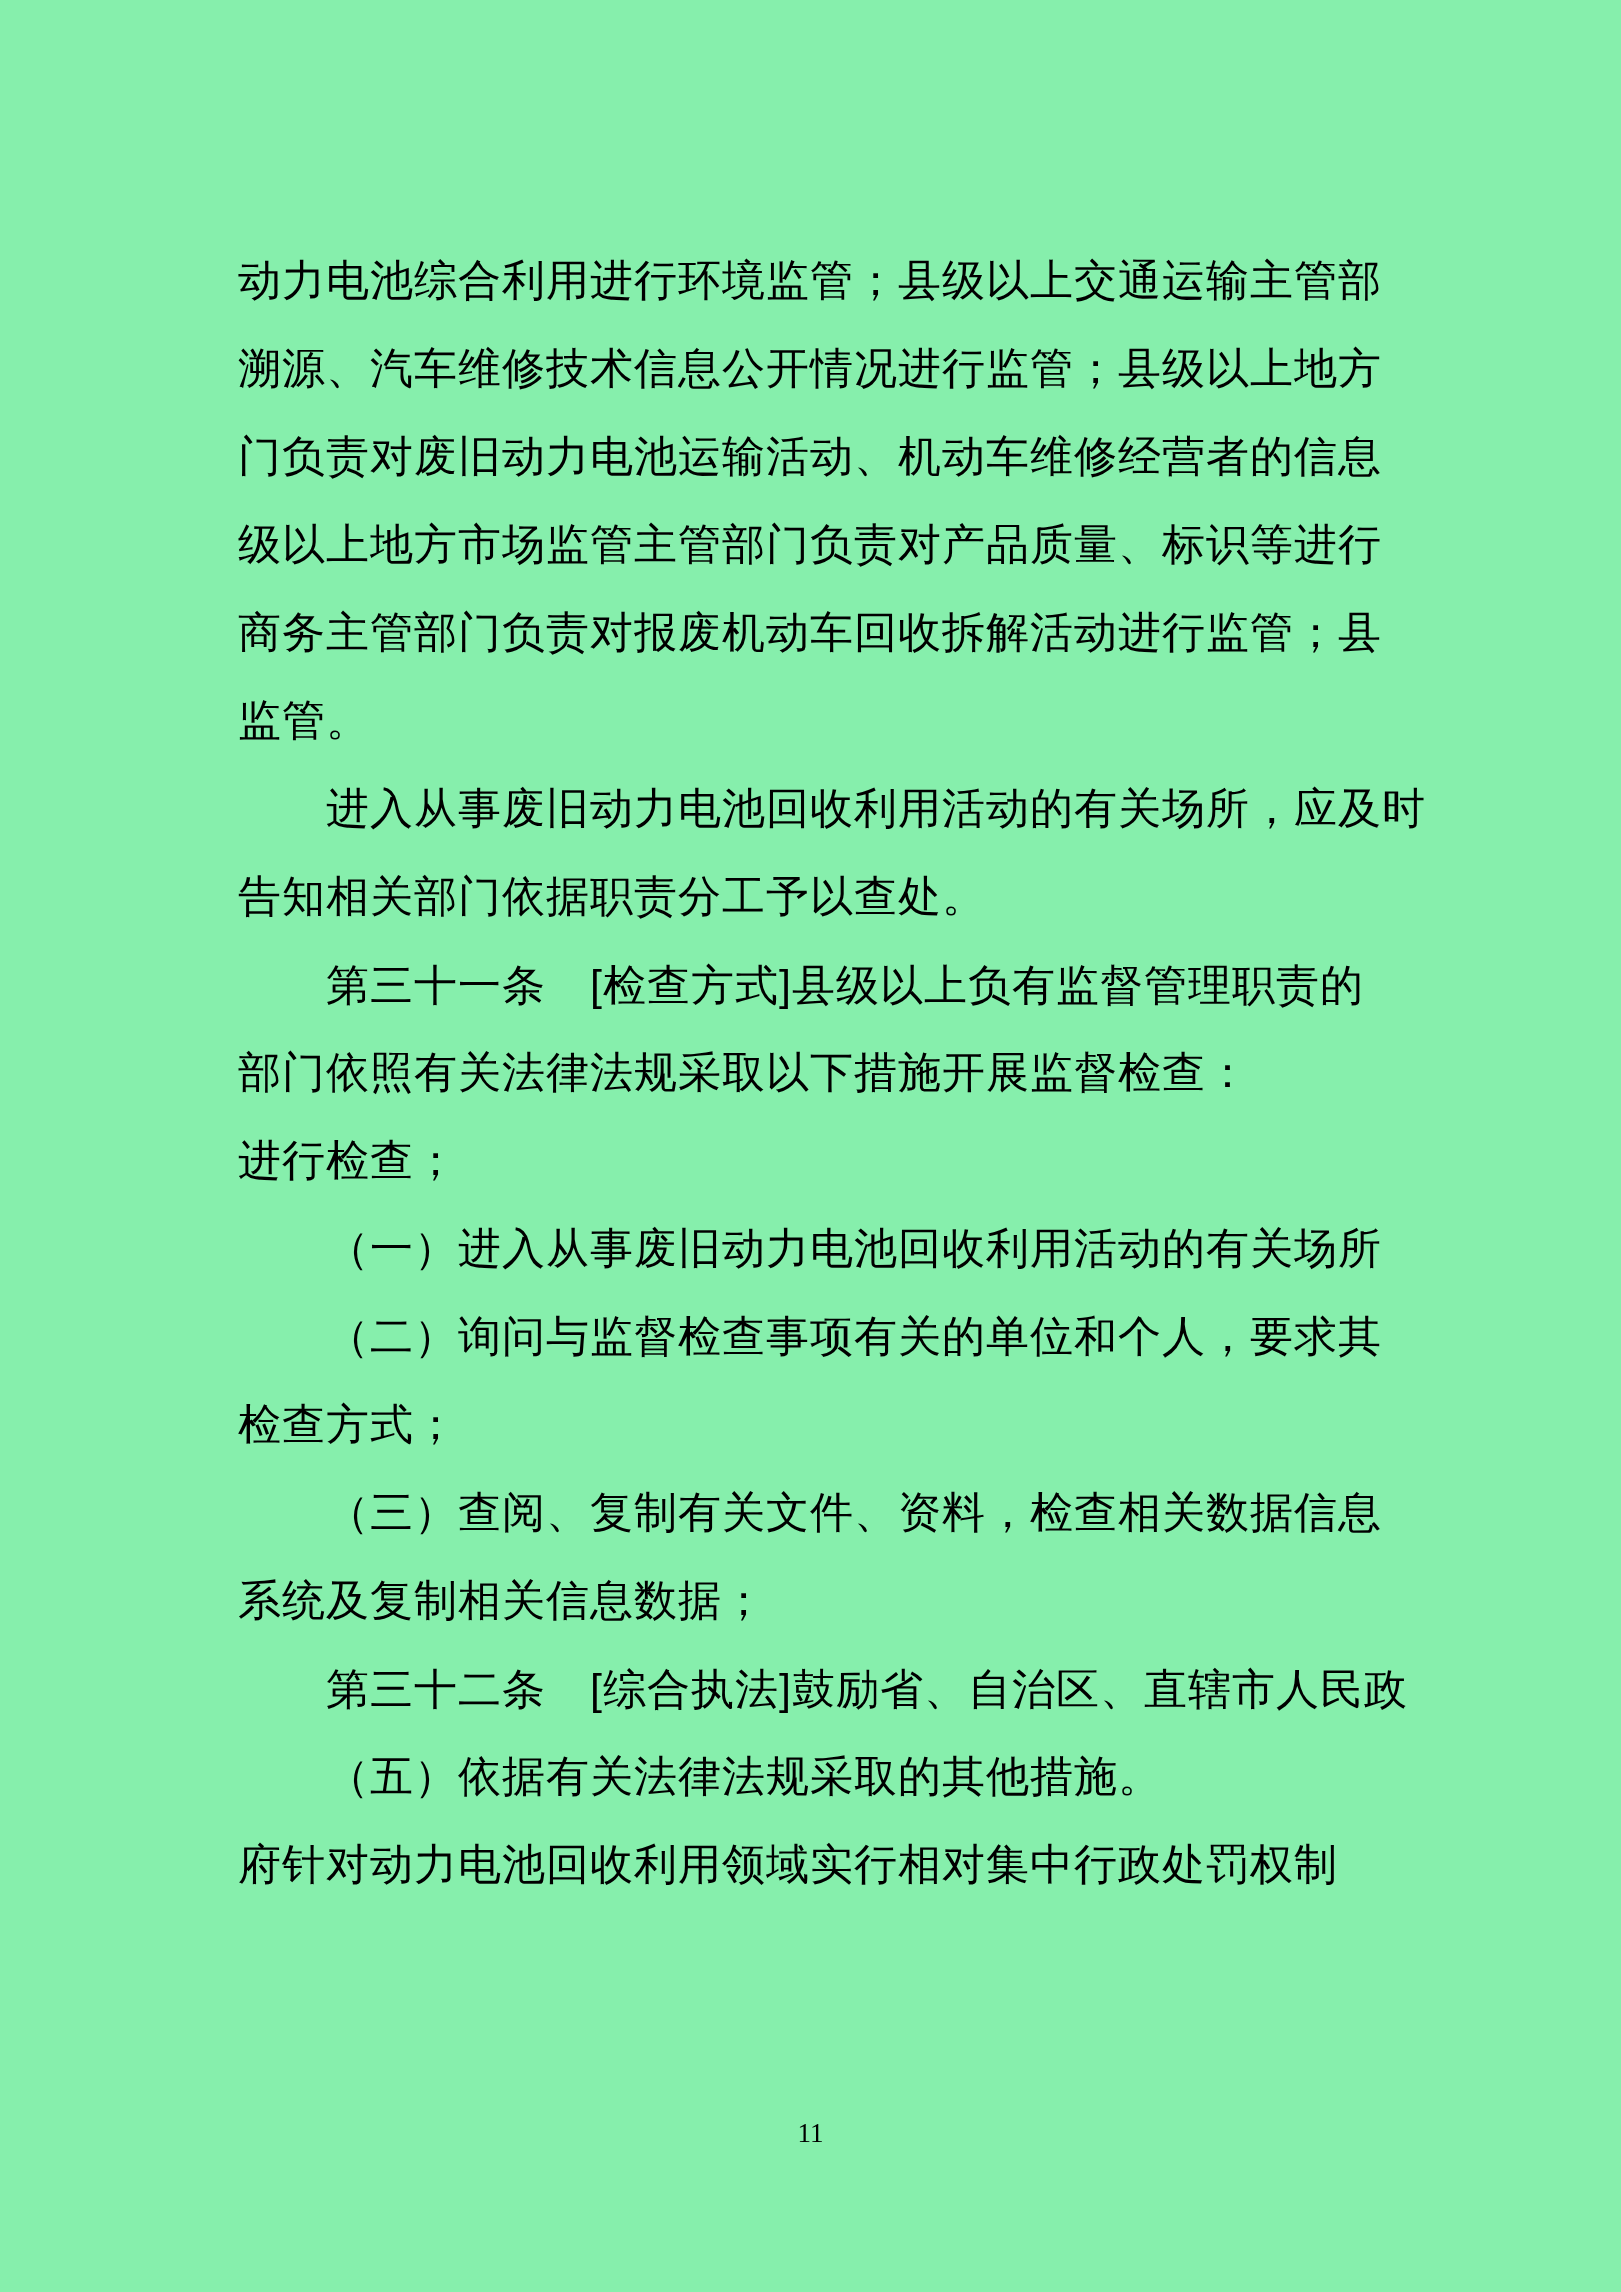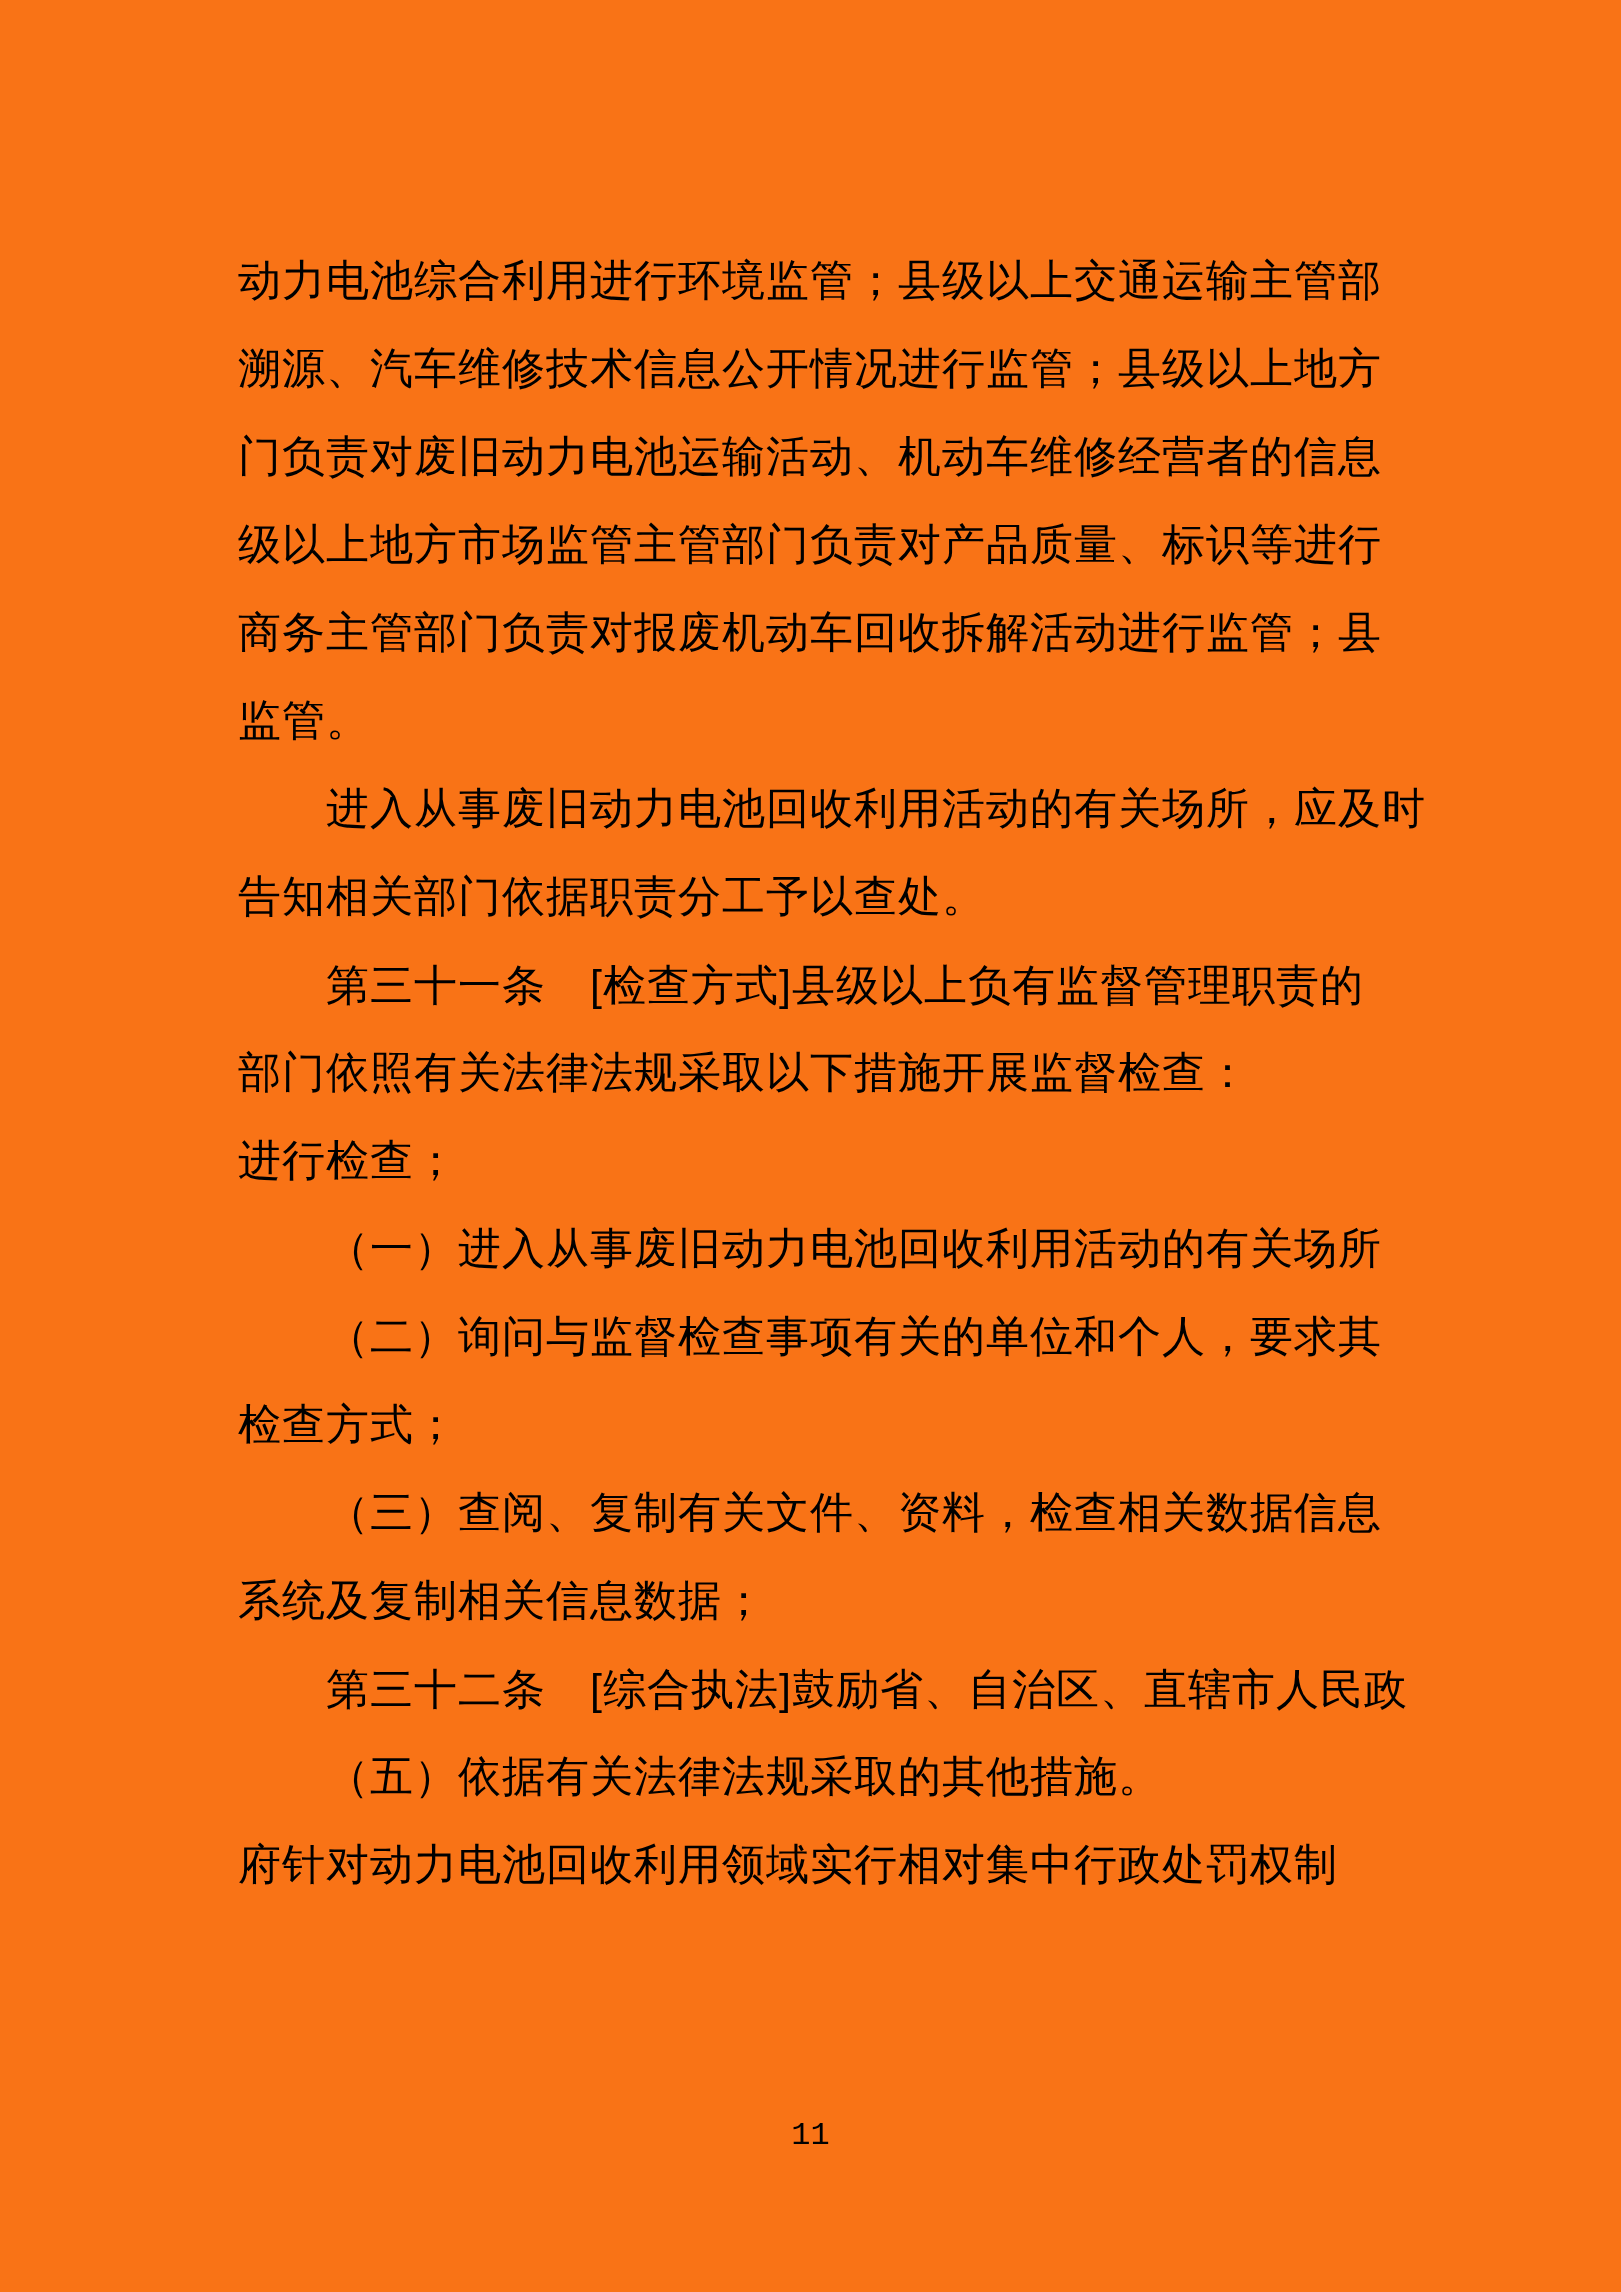--- a/index.html
+++ b/index.html
@@ -4,21 +4,21 @@
 <style>
   html, body {
     margin: 0;
     padding: 0;
     background: #ffffff;
   }
   .page {
     position: relative;
     width: 1621px;
     height: 2293px;
-    background: #f97316;
+    background: #86efac;
     overflow: hidden;
     color: #000000;
     font-family: "Liberation Serif", serif;
   }
   .content {
     position: absolute;
     left: 238px;
     top: 237px;
     width: 1161px;
     font-size: 43px;
@@ -32,24 +32,23 @@
   .article-heading {
     font-weight: 400;
     font-family: "Liberation Sans", sans-serif;
   }
   .page-number {
     position: absolute;
     left: 0;
     top: 2120px;
     width: 100%;
     text-align: center;
-    font-size: 32px;
+    font-size: 27px;
     line-height: 1;
     letter-spacing: 0;
-    font-family: Liberation Mono, monospace;
   }
 </style>
 </head>
 <body>
 
 <div class="page">
   <div class="content">
     <div class="line"><span>动力电池综合利用进行环境监管；县级以上交通运输主管部</span></div>
     <div class="line"><span>溯源、汽车维修技术信息公开情况进行监管；县级以上地方</span></div>
     <div class="line"><span>门负责对废旧动力电池运输活动、机动车维修经营者的信息</span></div>

